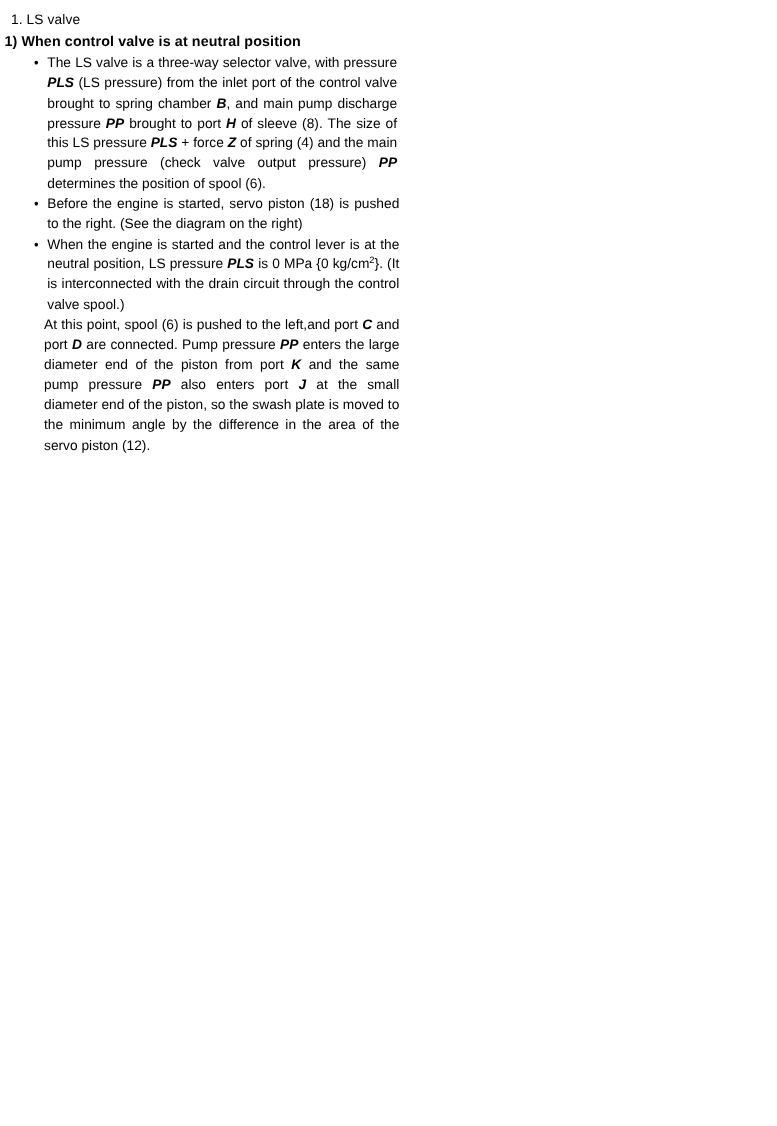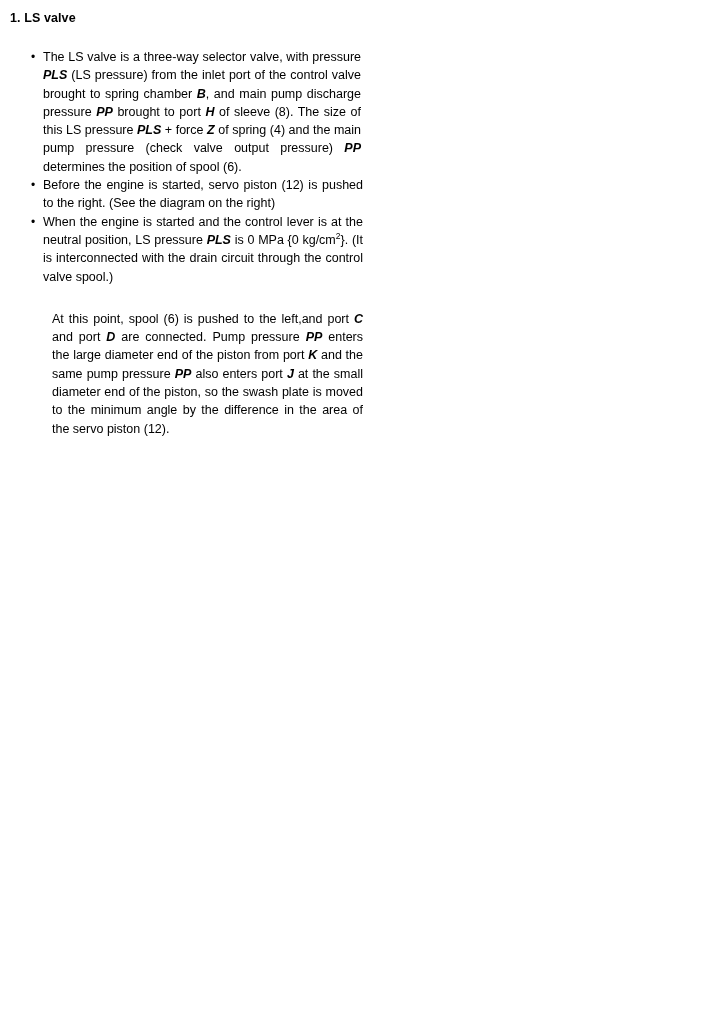--- a/index.html
+++ b/index.html
@@ -20,21 +20,21 @@
     left: 0;
     top: 0;
     width: 706px;
     height: 1024px;
   }
   .heading-1 {
     position: absolute;
     left: 10px;
     top: 11px;
     font-size: 12.5px;
-    font-weight: bold;
+    font-weight: normal;
     letter-spacing: 0.1px;
   }
   .heading-2 {
     position: absolute;
     left: 4px;
     top: 30px;
     font-size: 13px;
     font-weight: bold;
     letter-spacing: 0.1px;
   }
@@ -62,48 +62,49 @@
     top: 0px;
     font-size: 12px;
     line-height: 18.3px;
   }
   .just {
     text-align: justify;
     text-justify: inter-word;
   }
   .para {
     position: relative;
-    padding-left: 52px;
+    padding-left: 40px;
     padding-right: 17px;
     font-size: 12.5px;
     line-height: 18.3px;
-    margin-top: 24px;
+    margin-top: 0;
   }
   b { font-weight: bold; font-style: italic; }
   sup { font-size: 8.5px; vertical-align: super; line-height: 0; }
   .b1 { padding-right: 19px; }
   .b2 { padding-right: 17px; }
   .b3 { padding-right: 17px; }
 </style>
 </head>
 <body>
 
 <div class="page">
 
   <div class="heading-1">1. LS valve</div>
+  <div class="heading-2">1) When control valve is at neutral position</div>
 
   <div class="content">
     <ul class="bullets">
       <li class="just b1">
         <span class="dot">•</span>
         <span>The LS valve is a three-way selector valve, with pressure <b>PLS</b> (LS pressure) from the inlet port of the control valve brought to spring chamber <b>B</b>, and main pump discharge pressure <b>PP</b> brought to port <b>H</b> of sleeve (8). The size of this LS pressure <b>PLS</b> + force <b>Z</b> of spring (4) and the main pump pressure (check valve output pressure) <b>PP</b> determines the position of spool (6).</span>
       </li>
       <li class="just b2">
         <span class="dot">•</span>
-        <span>Before the engine is started, servo piston (12) is pushed to the right. (See the diagram on the right)</span>
+        <span>Before the engine is started, servo piston (18) is pushed to the right. (See the diagram on the right)</span>
       </li>
       <li class="just b3">
         <span class="dot">•</span>
         <span>When the engine is started and the control lever is at the neutral position, LS pressure <b>PLS</b> is 0 MPa {0 kg/cm<sup>2</sup>}. (It is interconnected with the drain circuit through the control valve spool.)</span>
       </li>
     </ul>
 
     <div class="para just">
       <span>At this point, spool (6) is pushed to the left,and port <b>C</b> and port <b>D</b> are connected. Pump pressure <b>PP</b> enters the large diameter end of the piston from port <b>K</b> and the same pump pressure <b>PP</b> also enters port <b>J</b> at the small diameter end of the piston, so the swash plate is moved to the minimum angle by the difference in the area of the servo piston (12).</span>
     </div>

